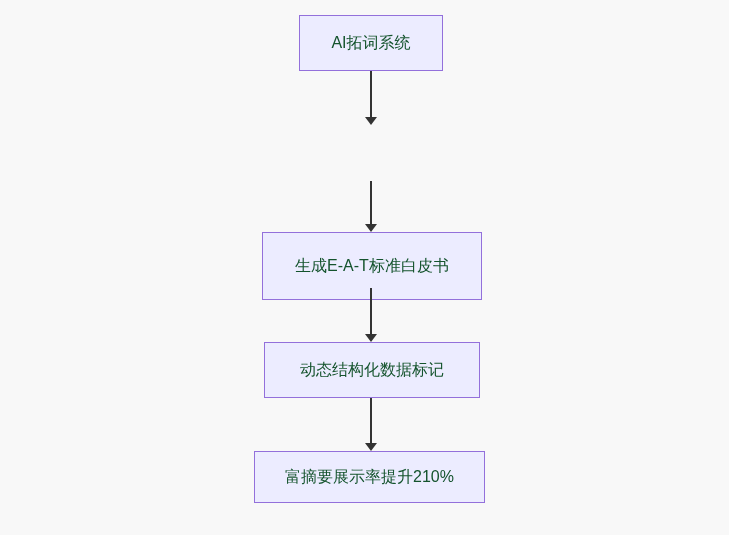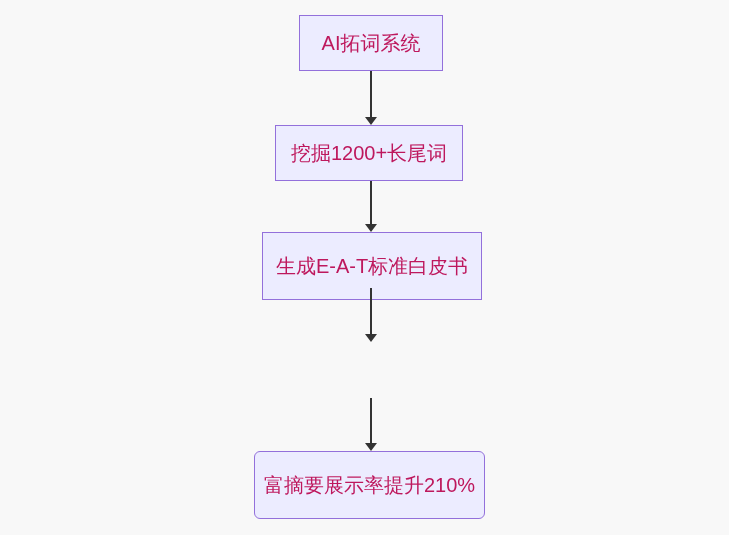--- a/index.html
+++ b/index.html
@@ -20,22 +20,22 @@
     position: absolute;
     box-sizing: border-box;
     background: #ECECFF;
     border: 1px solid #9370DB;
     display: flex;
     align-items: center;
     justify-content: center;
     text-align: center;
   }
   .node-label {
-    font-size: 20px;
-    color: #be185d;
+    font-size: 16px;
+    color: #14532d;
     line-height: 1.2;
     white-space: nowrap;
     text-align: center;
   }
   .edge {
     position: absolute;
     width: 12px;
     display: flex;
     flex-direction: column;
     align-items: center;
@@ -60,41 +60,41 @@
 
   <div class="node" style="left:299px; top:15px; width:144px; height:56px;">
     <span class="node-label">AI拓词系统</span>
   </div>
 
   <div class="edge" style="left:365px; top:71px; height:54px;">
     <div class="line"></div>
     <div class="arrowhead"></div>
   </div>
 
-  <div class="node" style="left:275px; top:125px; width:188px; height:56px;">
-    <span class="node-label">挖掘1200+长尾词</span>
-  </div>
 
   <div class="edge" style="left:365px; top:181px; height:51px;">
     <div class="line"></div>
     <div class="arrowhead"></div>
   </div>
 
   <div class="node" style="left:262px; top:232px; width:220px; height:68px;">
     <span class="node-label">生成E-A-T标准白皮书</span>
   </div>
 
   <div class="edge" style="left:365px; top:288px; height:54px;">
     <div class="line"></div>
     <div class="arrowhead"></div>
   </div>
 
+  <div class="node" style="left:264px; top:342px; width:216px; height:56px;">
+    <span class="node-label">动态结构化数据标记</span>
+  </div>
 
   <div class="edge" style="left:365px; top:398px; height:53px;">
     <div class="line"></div>
     <div class="arrowhead"></div>
   </div>
 
-  <div class="node" style="left:254px; top:451px; width:231px; height:68px;border-radius:6px;">
+  <div class="node" style="left:254px; top:451px; width:231px; height:52px;">
     <span class="node-label">富摘要展示率提升210%</span>
   </div>
 
 </div>
 
 </body></html>

